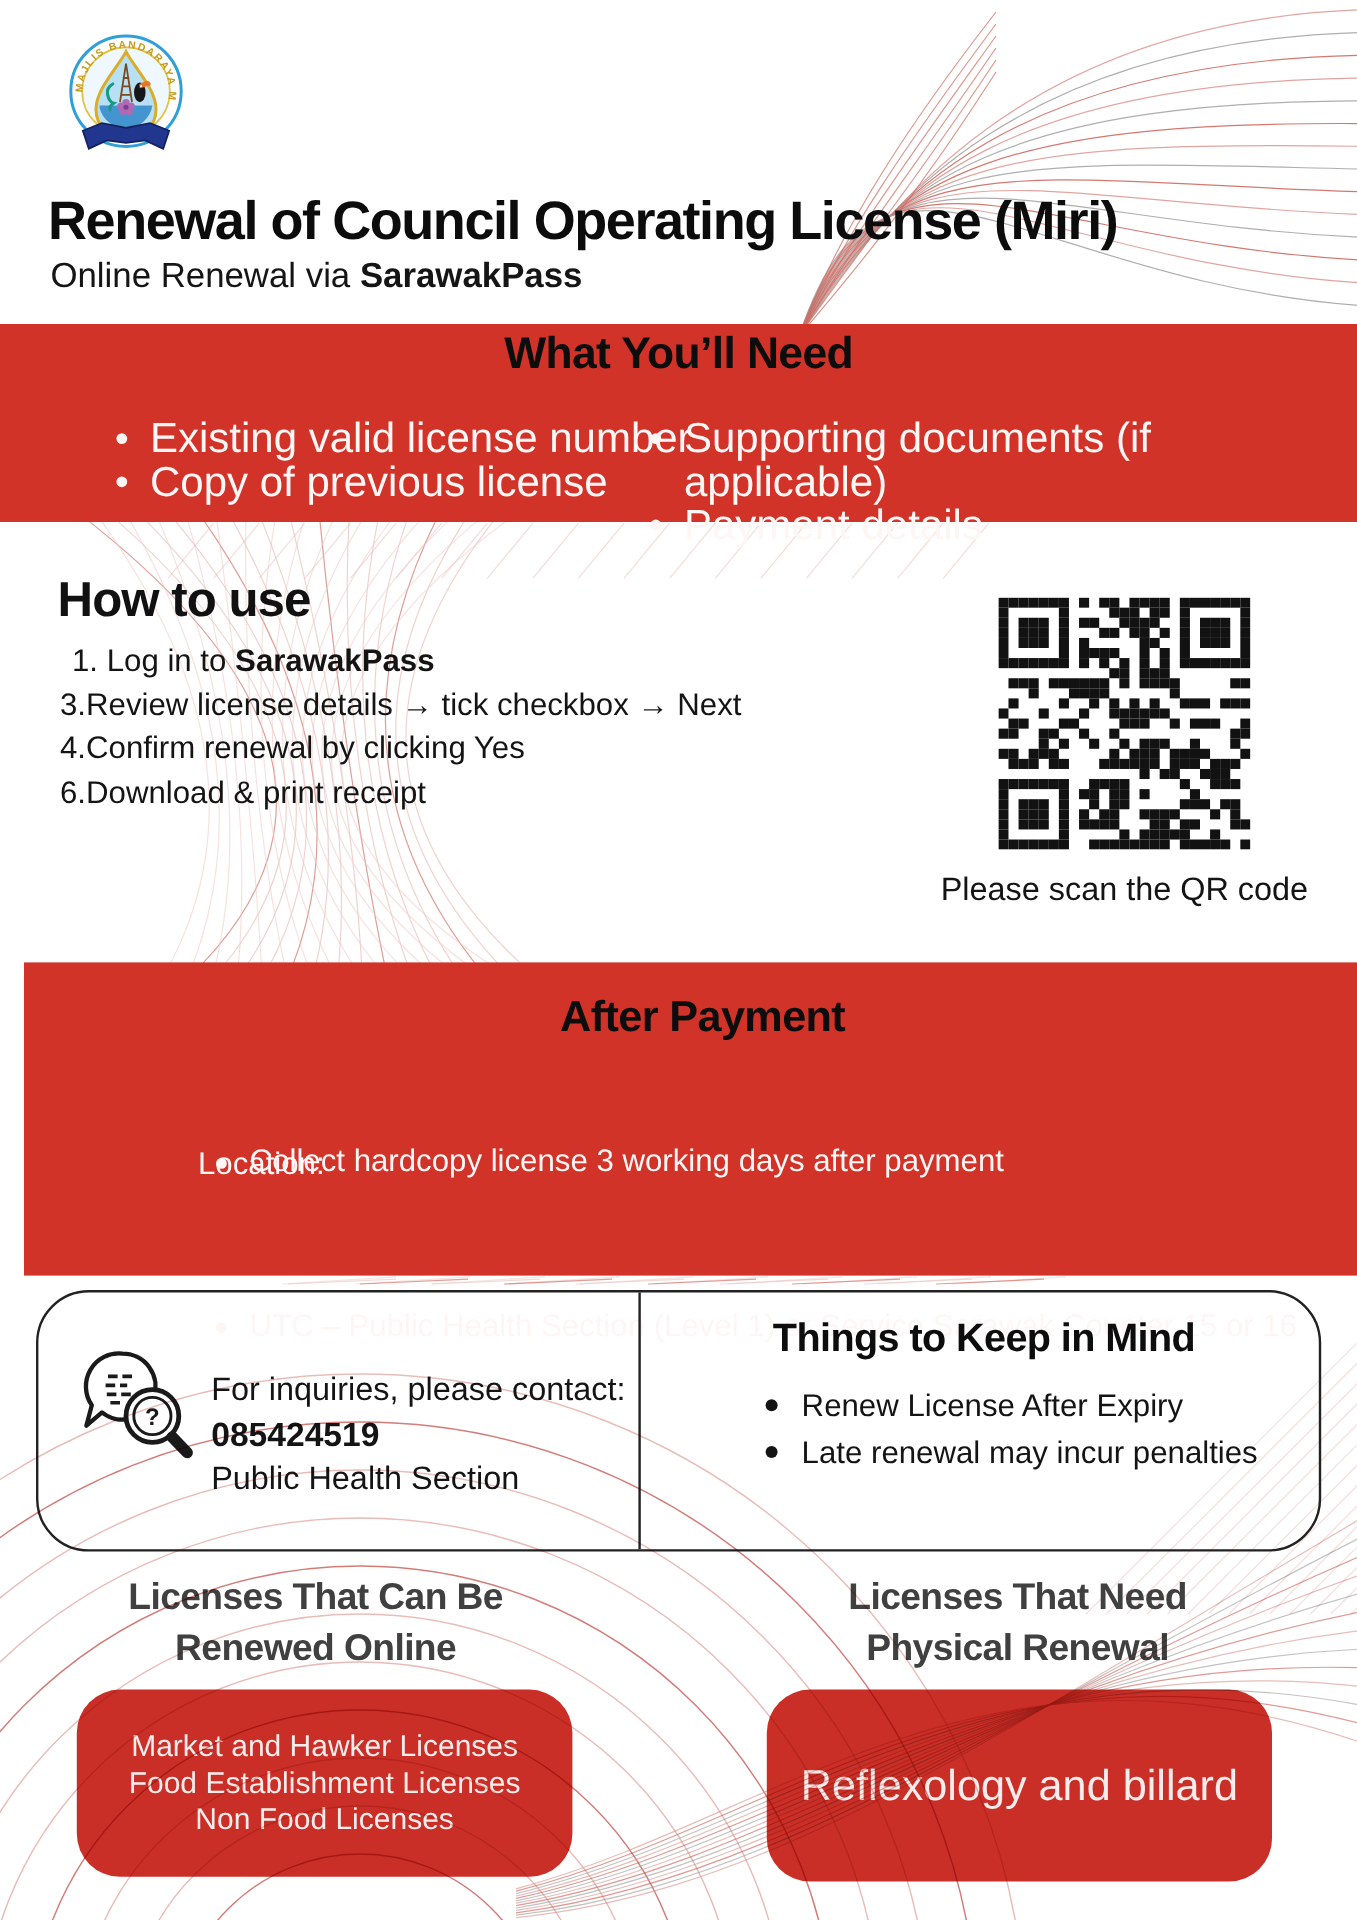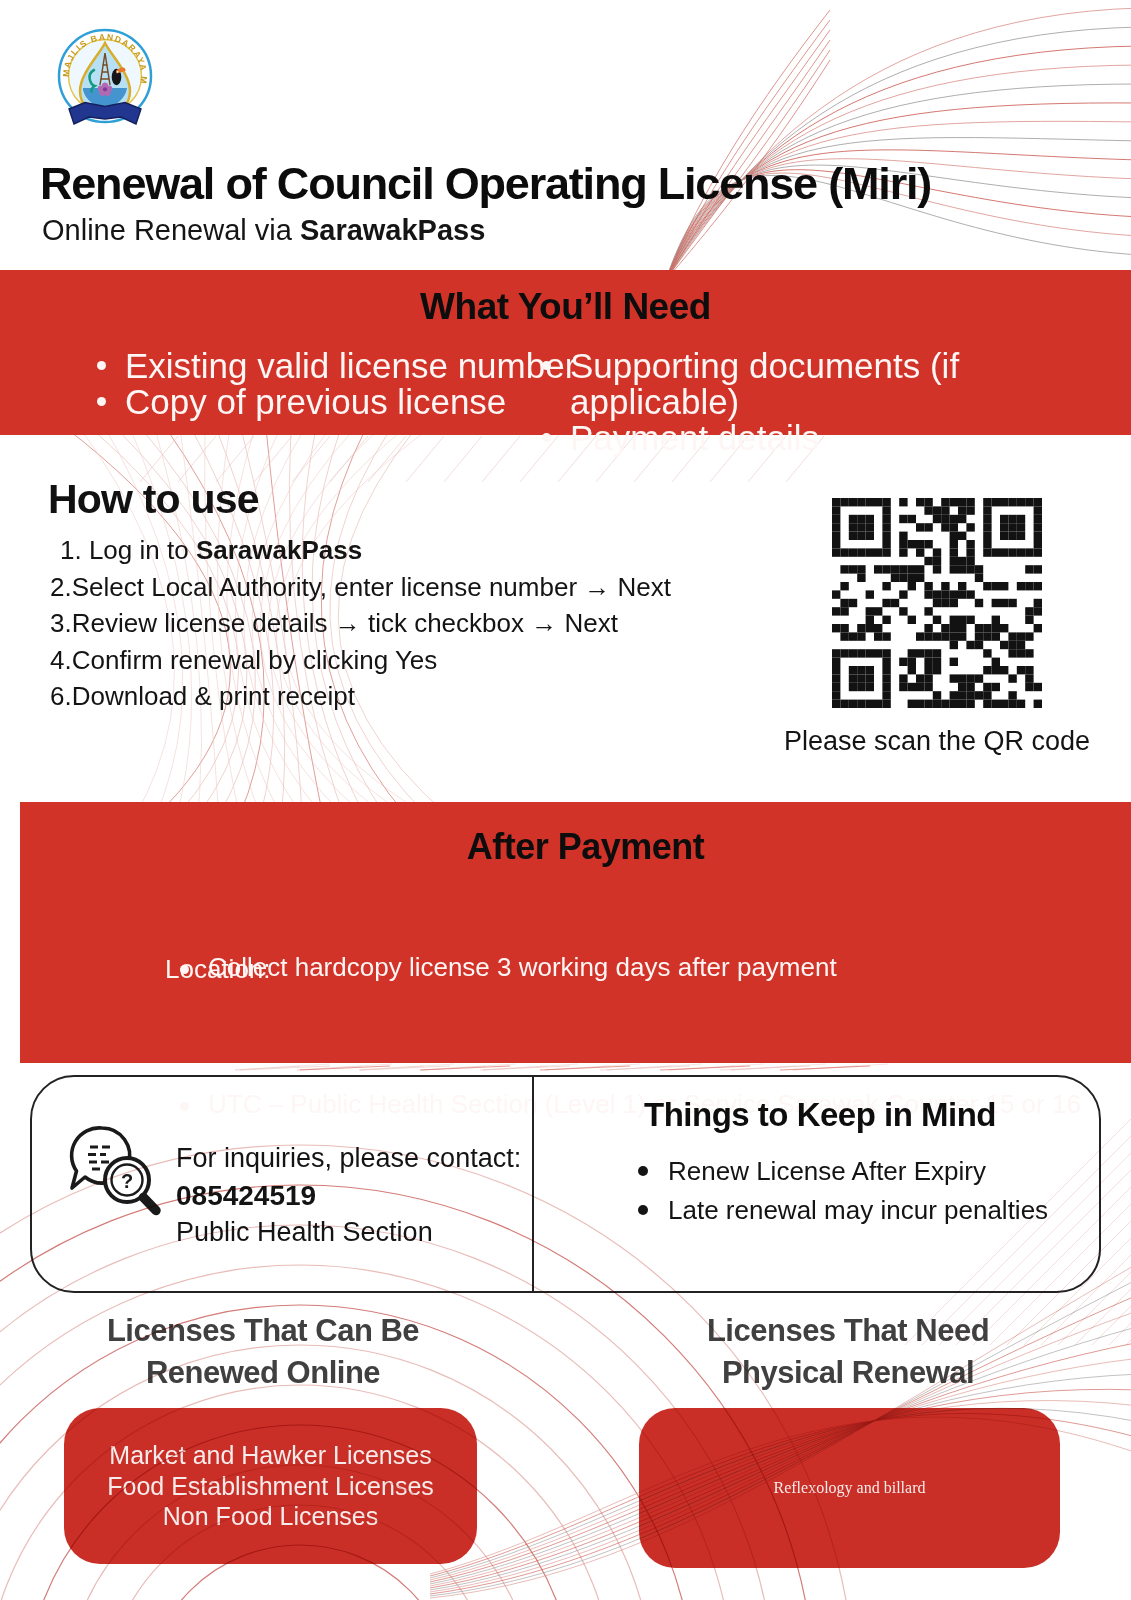--- a/index.html
+++ b/index.html
@@ -27,21 +27,21 @@
   .subtitle { left:42px; top:214px; font-size:29px; color:#151515; z-index:2; }
   .subtitle b { font-weight:bold; }
 
   
   .banner { left:0; width:1131px; background:var(--red-banner); z-index:1; }
   .banner1 { top:270px; height:165px; }
   .banner2 { top:802px; height:261px; }
   .banner h2 {
     text-align:center; font-weight:bold; color:#0d0d0d; letter-spacing:-0.5px;
   }
-  .banner1 h2 { padding-top:16px; font-size:37px; }
+  .banner1 h2 { padding-top:4px; font-size:37px; }
   .banner2 h2 { padding-top:24px; font-size:36px; }
 
   .wlist { position:absolute; list-style:none; color:#fdf6f5; font-size:35px; line-height:36px; }
   .wlist li { position:relative; padding-left:30px; }
   .wlist li::before {
     content:""; position:absolute; left:2px; top:13px;
     width:9px; height:9px; border-radius:50%; background:#fdf6f5;
   }
   .need-left  { left:95px;  top:78px; }
   .need-right { left:540px; top:78px; }
@@ -95,21 +95,21 @@
   }
   .bl-heading { left:58px; top:1310px; width:410px; }
   .br-heading { left:638px; top:1310px; width:420px; }
 
   .red-card {
     background:var(--red-box); border-radius:36px; z-index:2;
     display:flex; flex-direction:column; align-items:center; justify-content:center;
     color:#f7eceb; text-align:center;margin-left:10px;
   }
   .bl-card { left:54px; top:1408px; width:413px; height:156px; font-size:25px; line-height:30.5px; }
-  .br-card { left:629px; top:1408px; width:421px; height:160px; font-size:16px;font-family:Liberation Serif, serif; }
+  .br-card { left:629px; top:1408px; width:421px; height:160px; font-size:36px; }
 </style>
 </head>
 <body style="--red-banner: #d23329; --red-box: #c92f27;">
 
 <svg class="deco" id="deco" width="1131" height="1600" viewBox="0 0 1131 1600">
     <path d="M 666 280 C 735 175, 855 16, 1140 8" stroke="#d98f88" fill="none" stroke-width="1" opacity="0.8"></path>
     <path d="M 666 280 C 735 167, 855 33, 1140 27" stroke="#9a9a9a" fill="none" stroke-width="1" opacity="0.8"></path>
     <path d="M 666 280 C 735 159, 855 50, 1140 46" stroke="#c9564c" fill="none" stroke-width="1" opacity="0.8"></path>
     <path d="M 666 280 C 735 151, 855 67, 1140 65" stroke="#d98f88" fill="none" stroke-width="1" opacity="0.8"></path>
     <path d="M 666 280 C 735 143, 855 84, 1140 84" stroke="#9a9a9a" fill="none" stroke-width="1" opacity="0.8"></path>
@@ -252,21 +252,20 @@
   </ul>
   <ul class="wlist need-right">
     <li>Supporting documents (if applicable)</li>
     <li>Payment details</li>
   </ul>
 </section>
 
 <h2 class="abs how-title">How to use</h2>
 <div class="abs steps">
   <div class="step first"><span>1. Log in to </span><b>SarawakPass</b></div>
-  <div class="step"><span>2.Select Local Authority, enter license number → Next</span></div>
   <div class="step"><span>3.Review license details → tick checkbox → Next</span></div>
   <div class="step"><span>4.Confirm renewal by clicking Yes</span></div>
   <div class="step"><span>6.Download &amp; print receipt</span></div>
 </div>
 
 <div class="abs qr-box" id="qr"><svg width="210" height="210" viewBox="0 0 210 210" fill="#121212">
       <rect x="0.0" y="0.0" width="8.4" height="8.4"></rect>
       <rect x="8.4" y="0.0" width="8.4" height="8.4"></rect>
       <rect x="16.8" y="0.0" width="8.4" height="8.4"></rect>
       <rect x="25.2" y="0.0" width="8.4" height="8.4"></rect>

